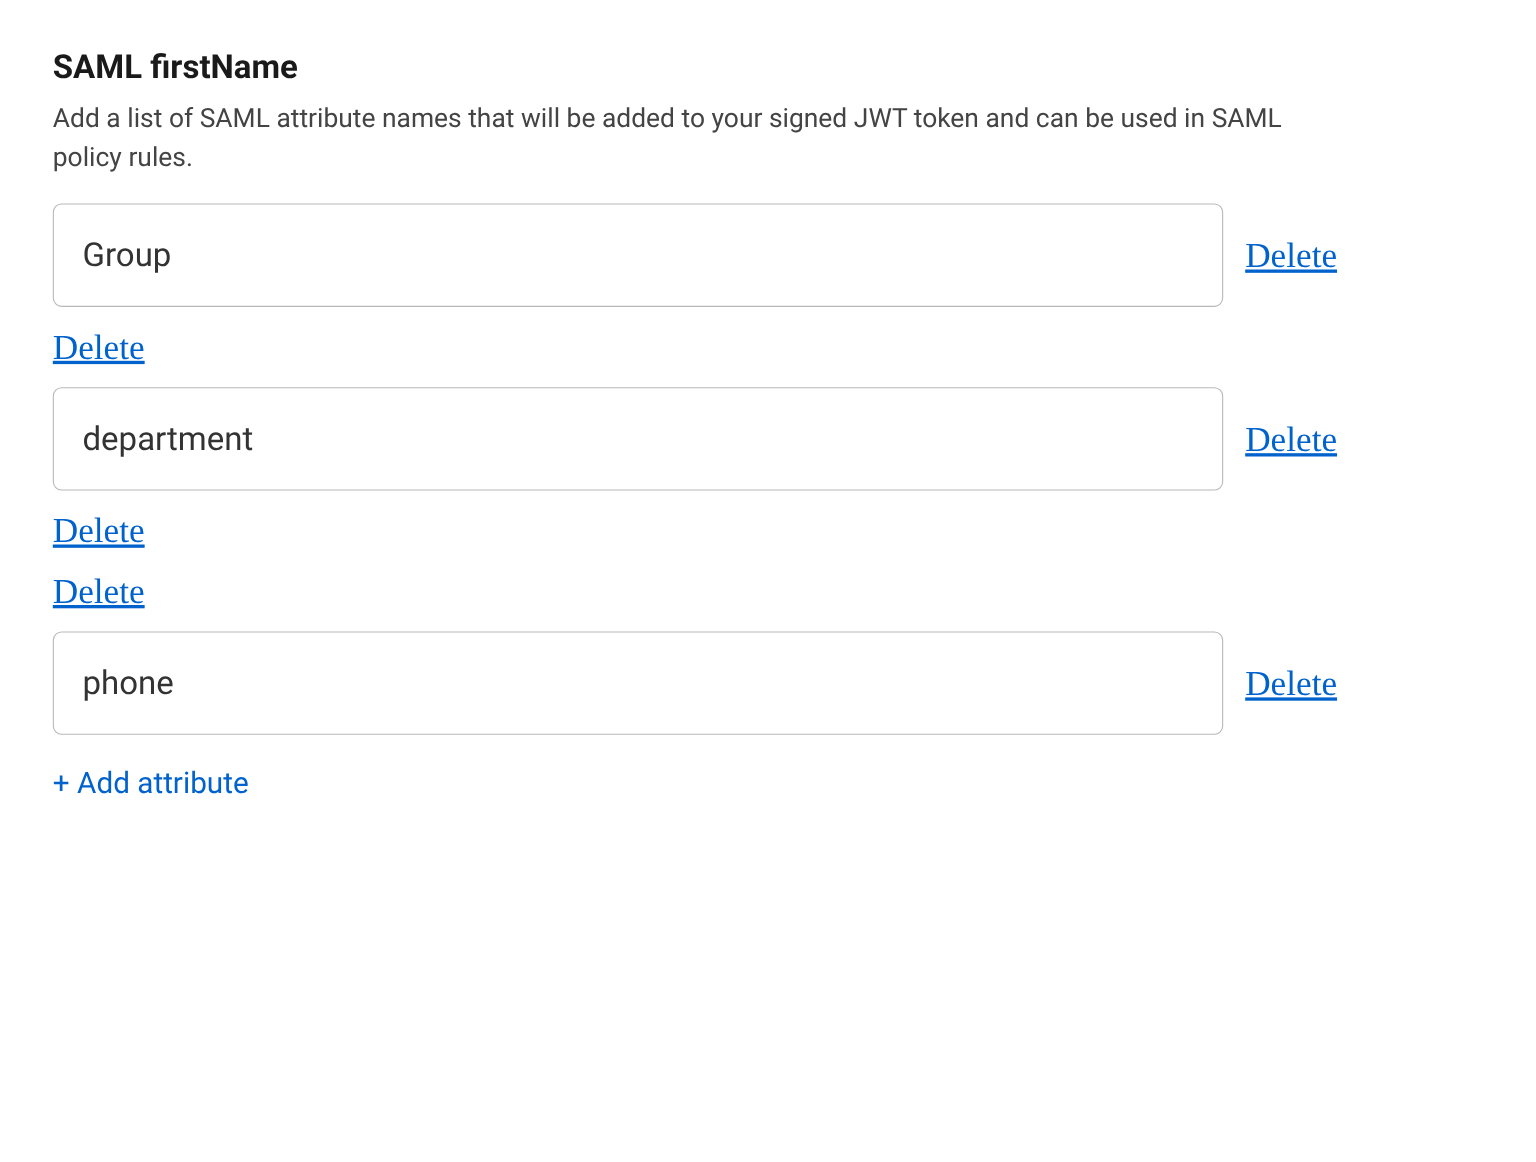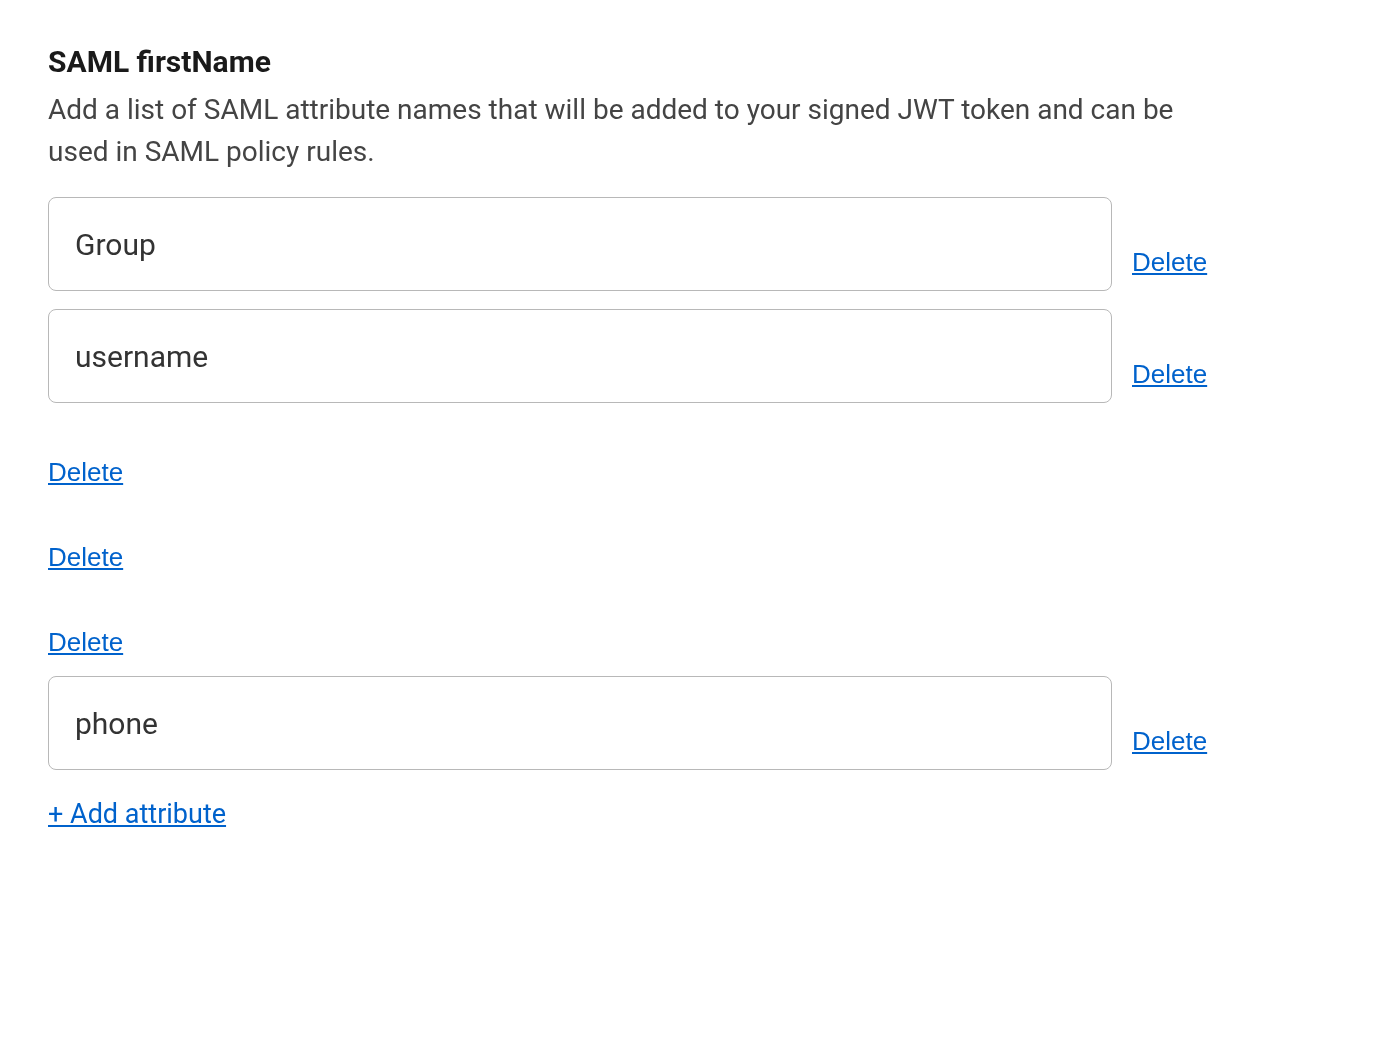--- a/index.html
+++ b/index.html
@@ -13,21 +13,21 @@
       padding: 44px 48px;
       color: #1a1a1a;
     }
     .section-title {
       font-size: 30px;
       font-weight: 700;
       color: #1a1a1a;
       margin-bottom: 10px;
     }
     .section-description {
-      font-size: 28px;
+      font-size: 24px;
       font-weight: 400;
       color: #444444;
       line-height: 1.5;
       margin-bottom: 24px;
       max-width: 1180px;
     }
     .attribute-list {
       display: flex;
       flex-direction: column;
       gap: 18px;
@@ -45,33 +45,31 @@
       border: 1px solid #b8b8b8;
       border-radius: 8px;
       padding: 0 26px;
       font-size: 30px;
       color: #333333;
       background: #ffffff;
       font-family: inherit;
     }
     .delete-link {
       color: #0062cc;
-      font-size: 26px;
+      font-size: 32px;
       text-decoration: underline;
       cursor: pointer;
       background: none;
       border: none;
-      font-family: Liberation Sans, sans-serif;
+      font-family: Liberation Serif, serif;
       padding: 0;
-      margin-top: 36px;
     }
     .add-link {
       color: #0062cc;
       font-size: 27px;
-      text-decoration: underline;
       cursor: pointer;
       background: none;
       border: none;
       font-family: inherit;
       padding: 0;
       margin-top: 4px;
       display: inline-block;
       text-align: center;
     }
   </style>
@@ -83,25 +81,25 @@
   <p class="section-description">Add a list of SAML attribute names that will be added to your signed JWT token and can be used in SAML policy rules.</p>
 
   <div class="attribute-list">
 
     <div class="attribute-row">
       <input type="text" class="attribute-input" value="Group" style="">
       <button class="delete-link">Delete</button>
     </div>
 
     <div class="attribute-row">
-      <input type="text" class="attribute-input" value="username" style="">
       <button class="delete-link">Delete</button>
     </div>
 
     <div class="attribute-row">
+      <input type="text" class="attribute-input" value="department" style="">
       <button class="delete-link">Delete</button>
     </div>
 
     <div class="attribute-row">
       <button class="delete-link">Delete</button>
     </div>
 
     <div class="attribute-row">
       <button class="delete-link">Delete</button>
     </div>

